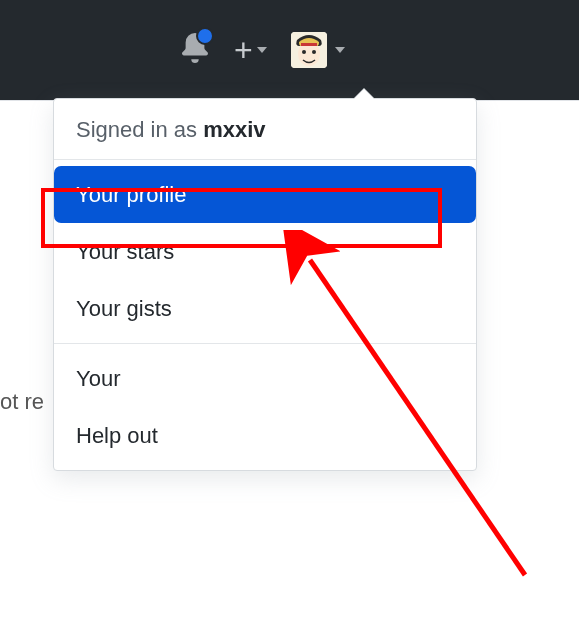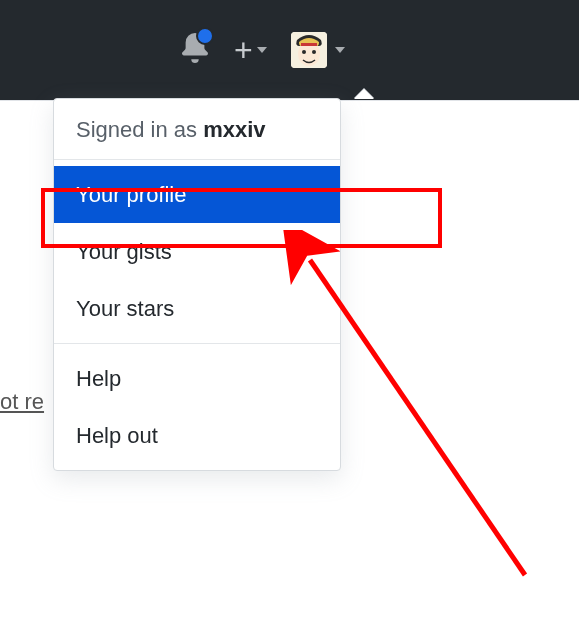--- a/index.html
+++ b/index.html
@@ -88,27 +88,26 @@
       bottom: 0;
       background: #fff;
       border-top: 1px solid #e1e4e8;
     }
     .partial-text {
       position: absolute;
       top: 288px;
       left: 0;
       font-size: 22px;
       color: #555;
-      text-decoration: underline;
     }
     .dropdown {
       position: absolute;
       top: 98px;
       left: 53px;
-      width: 288px;
+      width: 424px;
       background: #fff;
       border: 1px solid #d7dbdf;
       border-radius: 4px;
       box-shadow: 0 8px 24px rgba(140,149,159,0.2);
       z-index: 10;
     }
     .dropdown::before {
       content: "";
       position: absolute;
       top: -10px;
@@ -131,20 +130,21 @@
     .divider {
       height: 1px;
       background: #e3e6e9;
     }
     .menu-item {
       padding: 12px 22px;
       font-size: 22px;
       color: #24292e;
       cursor: pointer;
       line-height: 1.5;
+      border-radius: 7px;
     }
     .menu-item.selected {
       background: #0556d6;
       color: #fff;
     }
     .menu-group {
       padding: 6px 0;
     }
     .highlight-box {
       position: absolute;
@@ -203,26 +203,26 @@
   <span class="partial-text">ot re</span>
 </div>
 
 <div class="dropdown">
   <div class="dropdown-header">
     <span>Signed in as </span><strong>mxxiv</strong>
   </div>
   <div class="divider"></div>
   <div class="menu-group">
     <div class="menu-item selected">Your profile</div>
+    <div class="menu-item">Your stars</div>
     <div class="menu-item">Your gists</div>
-    <div class="menu-item">Your stars</div>
   </div>
   <div class="divider"></div>
   <div class="menu-group">
-    <div class="menu-item">Help</div>
+    <div class="menu-item">Your</div>
     <div class="menu-item">Help out</div>
   </div>
 </div>
 
 <div class="highlight-box"></div>
 
 <svg class="arrow-svg" viewBox="0 0 280 370">
   <defs>
     <marker id="arrowhead" markerWidth="12" markerHeight="12" refX="2" refY="6" orient="auto">
       <polygon points="0 0, 12 6, 0 12, 3 6" fill="#ff0000"></polygon>

